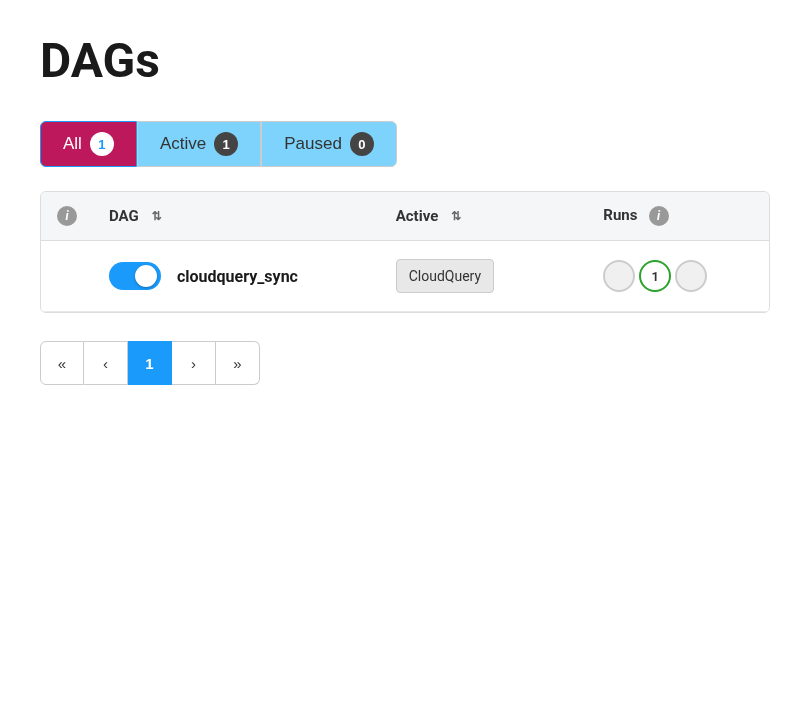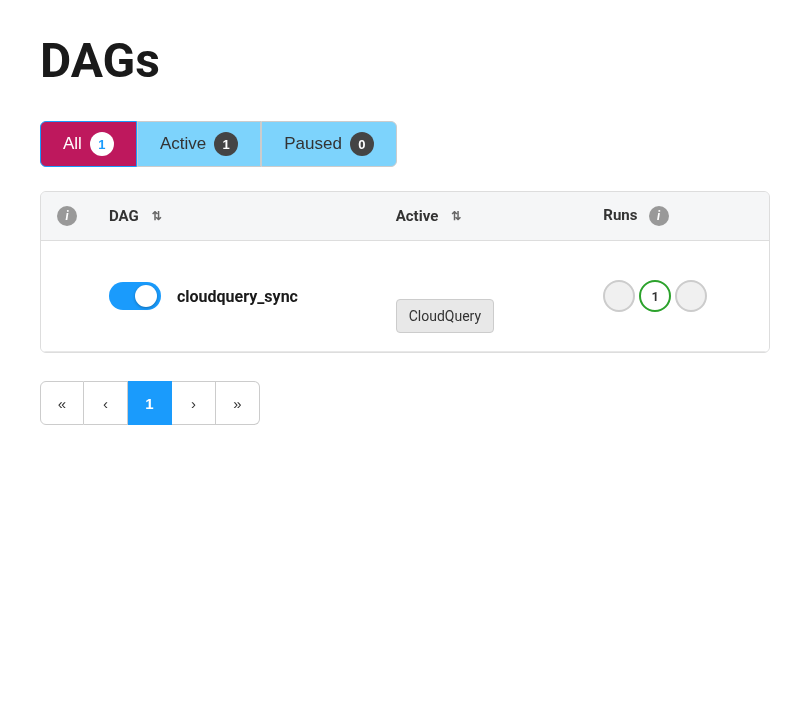--- a/index.html
+++ b/index.html
@@ -185,21 +185,20 @@
     }
 
     .owner-badge {
       display: inline-block;
       background: #e8e8e8;
       border: 1px solid #ccc;
       border-radius: 4px;
       padding: 8px 12px;
       font-size: 14px;
       color: #333;
-      margin-top: 40px;
     }
 
     
     .runs-circles {
       display: flex;
       align-items: center;
       gap: 4px;
     }
 
     .run-circle {

